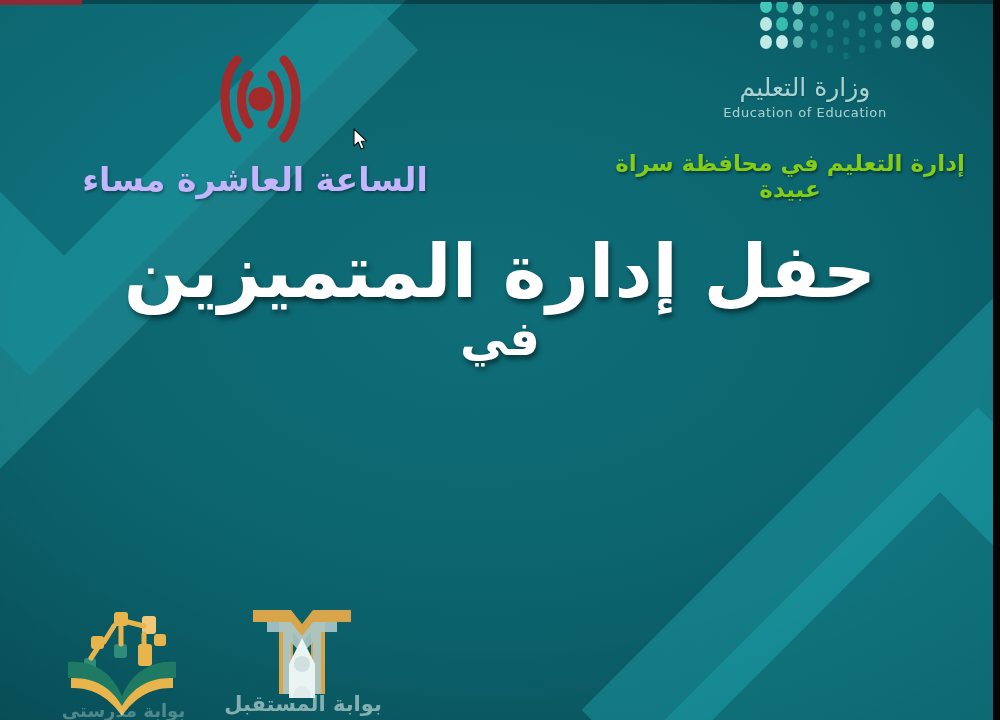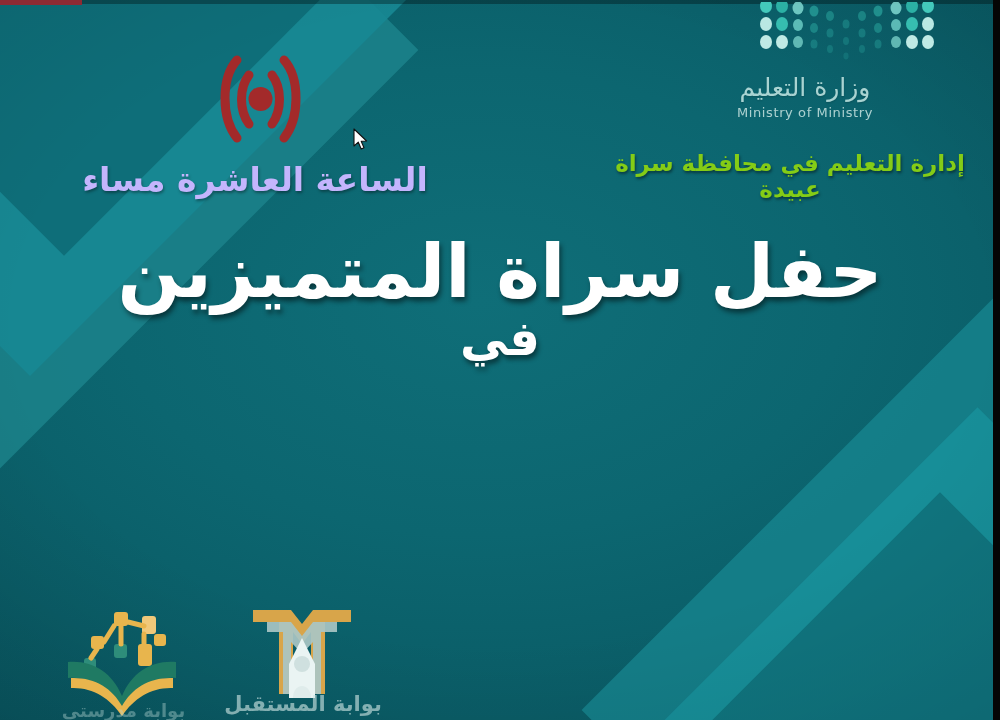--- a/index.html
+++ b/index.html
@@ -312,41 +312,41 @@
         <ellipse cx="176" cy="22" rx="6" ry="7" fill="#b9e8e3"></ellipse>
         <ellipse cx="144" cy="40" rx="5" ry="6" fill="#7ed6cd" opacity=".75"></ellipse>
         <ellipse cx="160" cy="40" rx="6" ry="7" fill="#bfeae5"></ellipse>
         <ellipse cx="176" cy="40" rx="6" ry="7" fill="#bfeae5"></ellipse>
       </g>
     </svg>
   </div>
 
   <div class="moe-block">
     <div class="moe-ar">وزارة التعليم</div>
-    <div class="moe-en">Ministry of Ministry</div>
+    <div class="moe-en">Education of Education</div>
   </div>
 
   <div class="admin-line">إدارة التعليم في محافظة سراة عبيدة</div>
 
   <div class="broadcast">
     <svg viewBox="0 0 115 104" xmlns="http://www.w3.org/2000/svg">
       <g fill="none" stroke="#a32a2a" stroke-linecap="round">
         <path d="M34 12 C 18 30, 18 70, 34 90" stroke-width="9"></path>
         <path d="M46 27 C 36 40, 36 62, 46 76" stroke-width="9"></path>
         <path d="M81 12 C 97 30, 97 70, 81 90" stroke-width="9"></path>
         <path d="M69 27 C 79 40, 79 62, 69 76" stroke-width="9"></path>
       </g>
       <circle cx="57.5" cy="51" r="12" fill="#a32a2a"></circle>
     </svg>
   </div>
 
   <div class="time-line">الساعة العاشرة مساء</div>
 
   <div class="title-wrap">
-    <div class="title-l1">حفل سراة المتميزين</div>
+    <div class="title-l1">حفل إدارة المتميزين</div>
     <div class="title-l2">في</div>
   </div>
 
   <div class="logo-madrasati">
     <svg viewBox="0 0 128 120" xmlns="http://www.w3.org/2000/svg">
 
       <g fill="#e8b54d">
         <rect x="56" y="12" width="14" height="14" rx="3"></rect>
         <rect x="84" y="16" width="14" height="18" rx="3" fill="#f0c87a"></rect>
         <rect x="33" y="36" width="13" height="13" rx="3"></rect>

